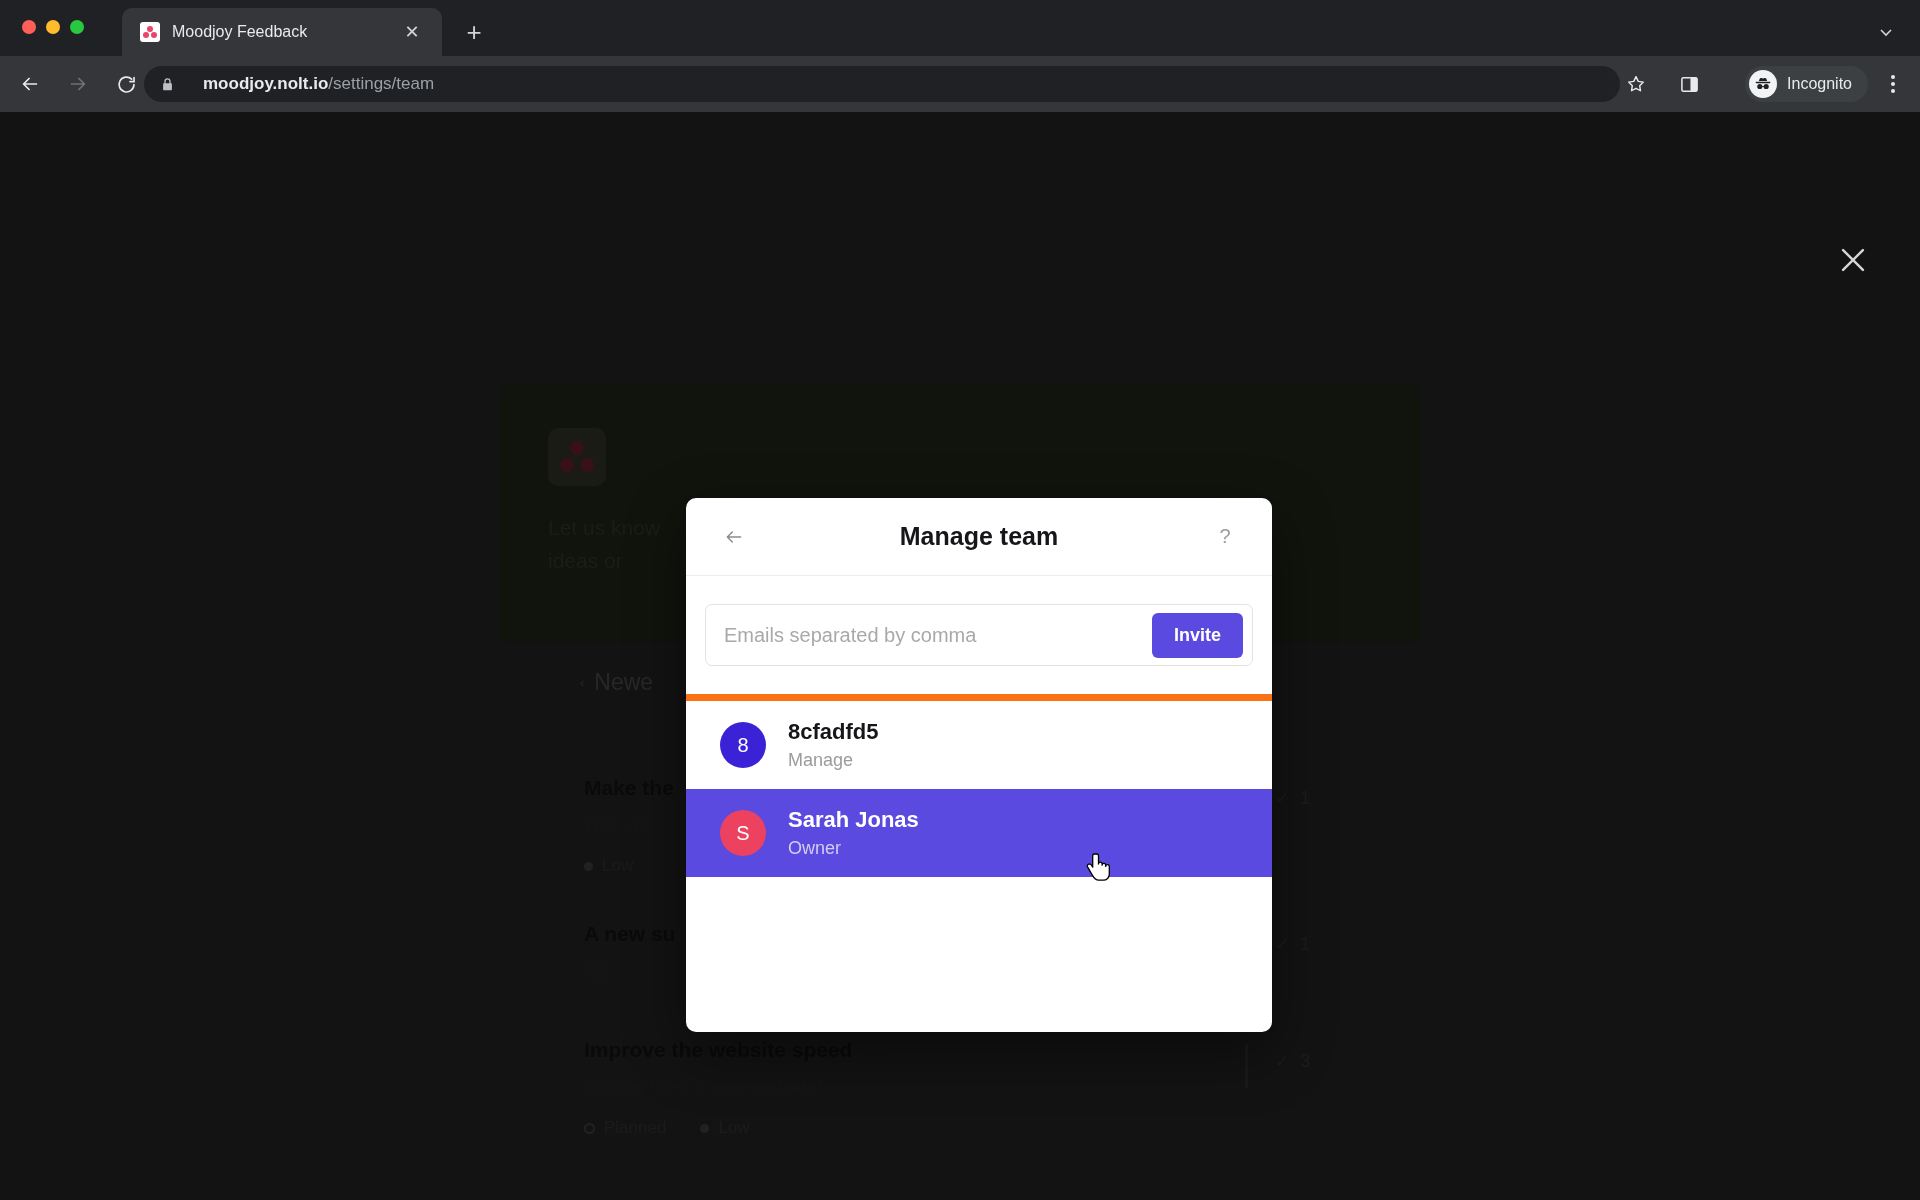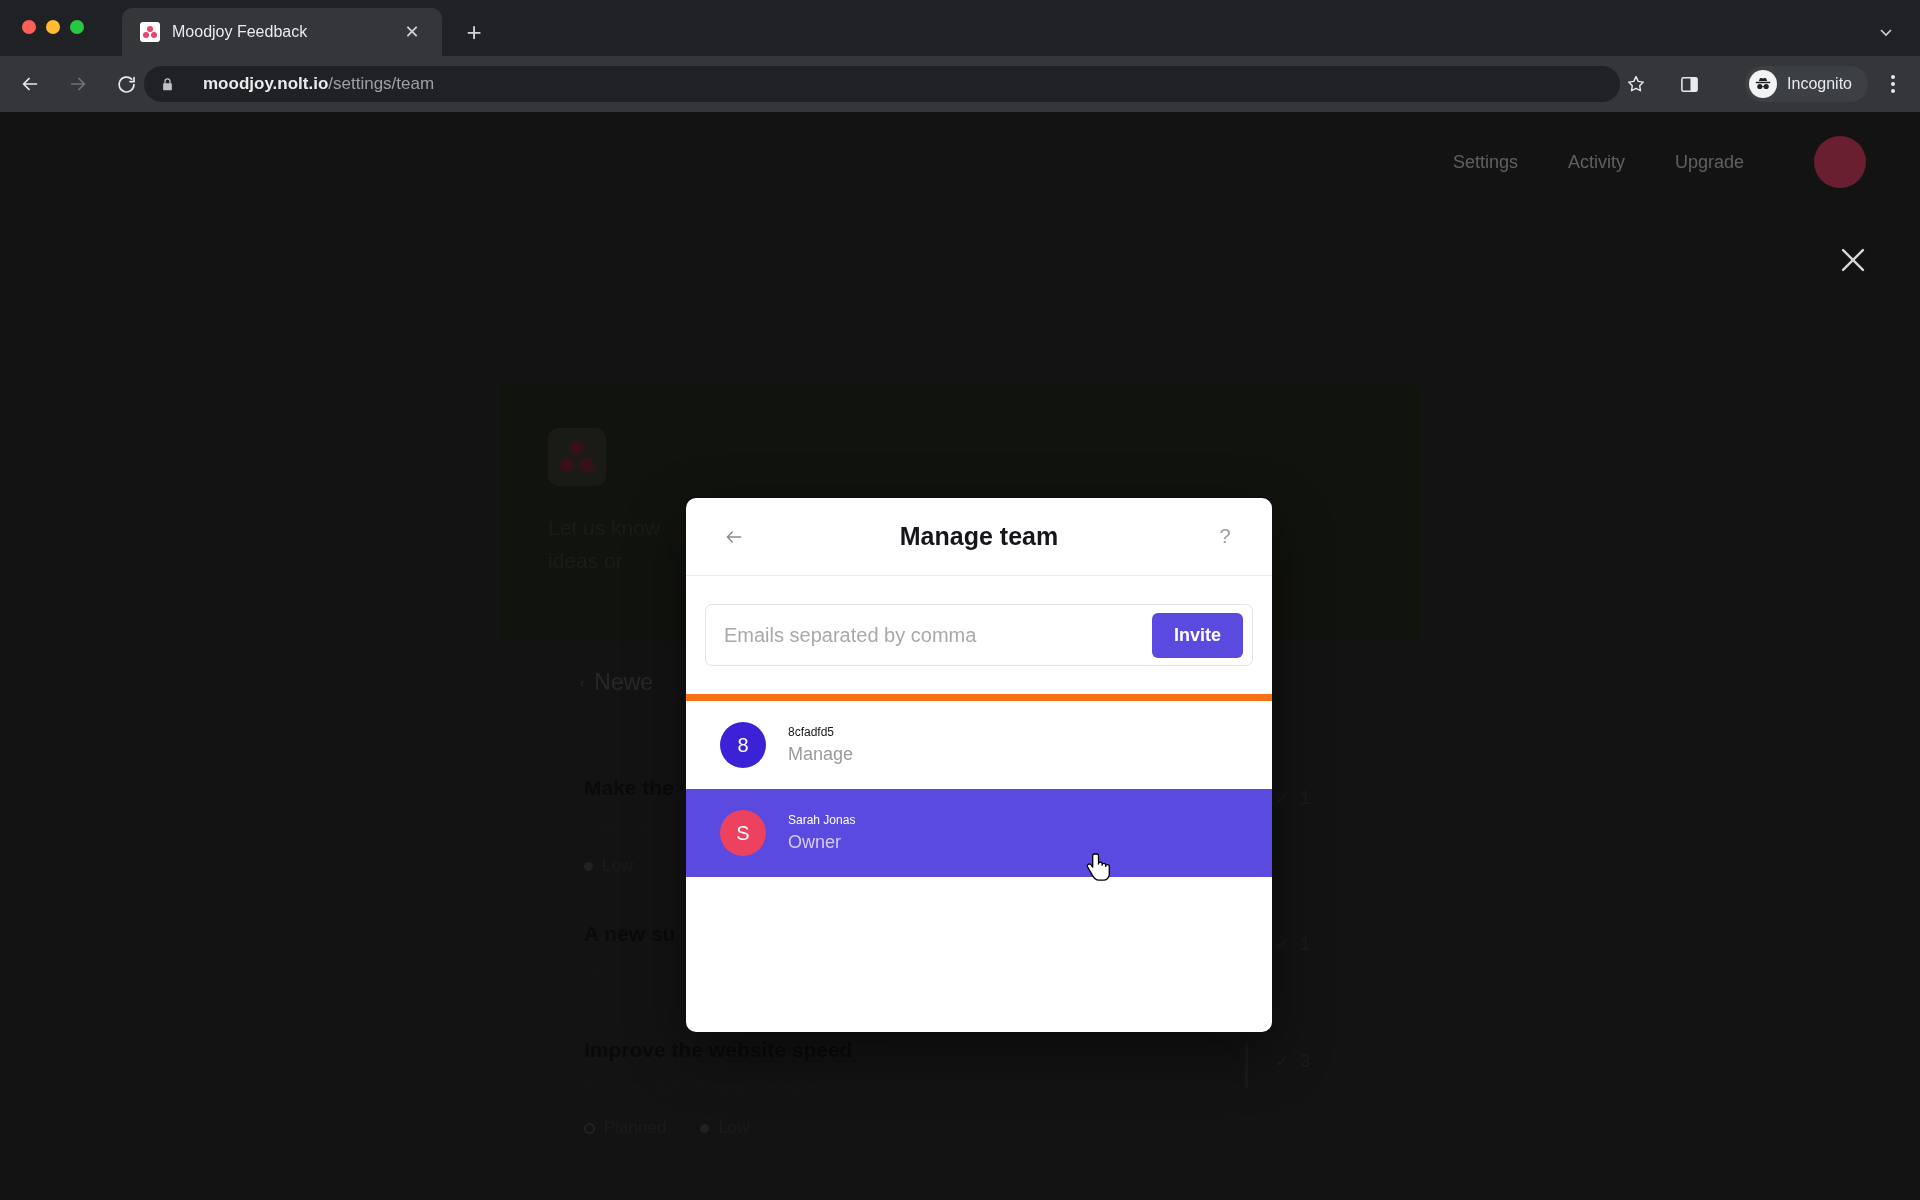--- a/index.html
+++ b/index.html
@@ -213,21 +213,21 @@
   #member-list { flex: 1 1 auto; }
   .member-row {
     height: 88px; display: flex; align-items: center; gap: 22px; padding: 0 34px;
   }
   .member-row.selected { background: #5a4ae0; }
   .avatar {
     width: 46px; height: 46px; border-radius: 50%; flex: 0 0 auto;
     display: flex; align-items: center; justify-content: center;
     color: #fff; font-size: 20px;
   }
-  .member-name { font-size: 12px; color: #16161a; }
+  .member-name { font-size: 22px; color: #16161a; font-weight: bold; }
   .member-role { font-size: 18px; color: #9b9b9b; margin-top: 5px; }
   .member-row.selected .member-name { color: #fff; }
   .member-row.selected .member-role { color: #d2ccf7; }
 
   #cursor { position: absolute; left: 1086px; top: 740px; z-index: 30; }
 </style>
 </head>
 <body>
 
 <div id="browser">
@@ -314,26 +314,20 @@
 
     <div id="menu-btn">
       <b></b>
         <b></b>
         <b></b>
     </div>
   </div>
 
   <div id="page">
 
-    <div id="top-nav">
-      <span class="nav-link">Settings</span>
-      <span class="nav-link">Activity</span>
-      <span class="nav-link">Upgrade</span>
-      <span id="nav-avatar"></span>
-    </div>
 
     <div id="banner">
       <div id="banner-logo">
         <i class="a"></i>
           <i class="b"></i>
           <i class="c"></i>
       </div>
       <div id="banner-text">
         <div>Let us know</div>
         <div>ideas or</div>

